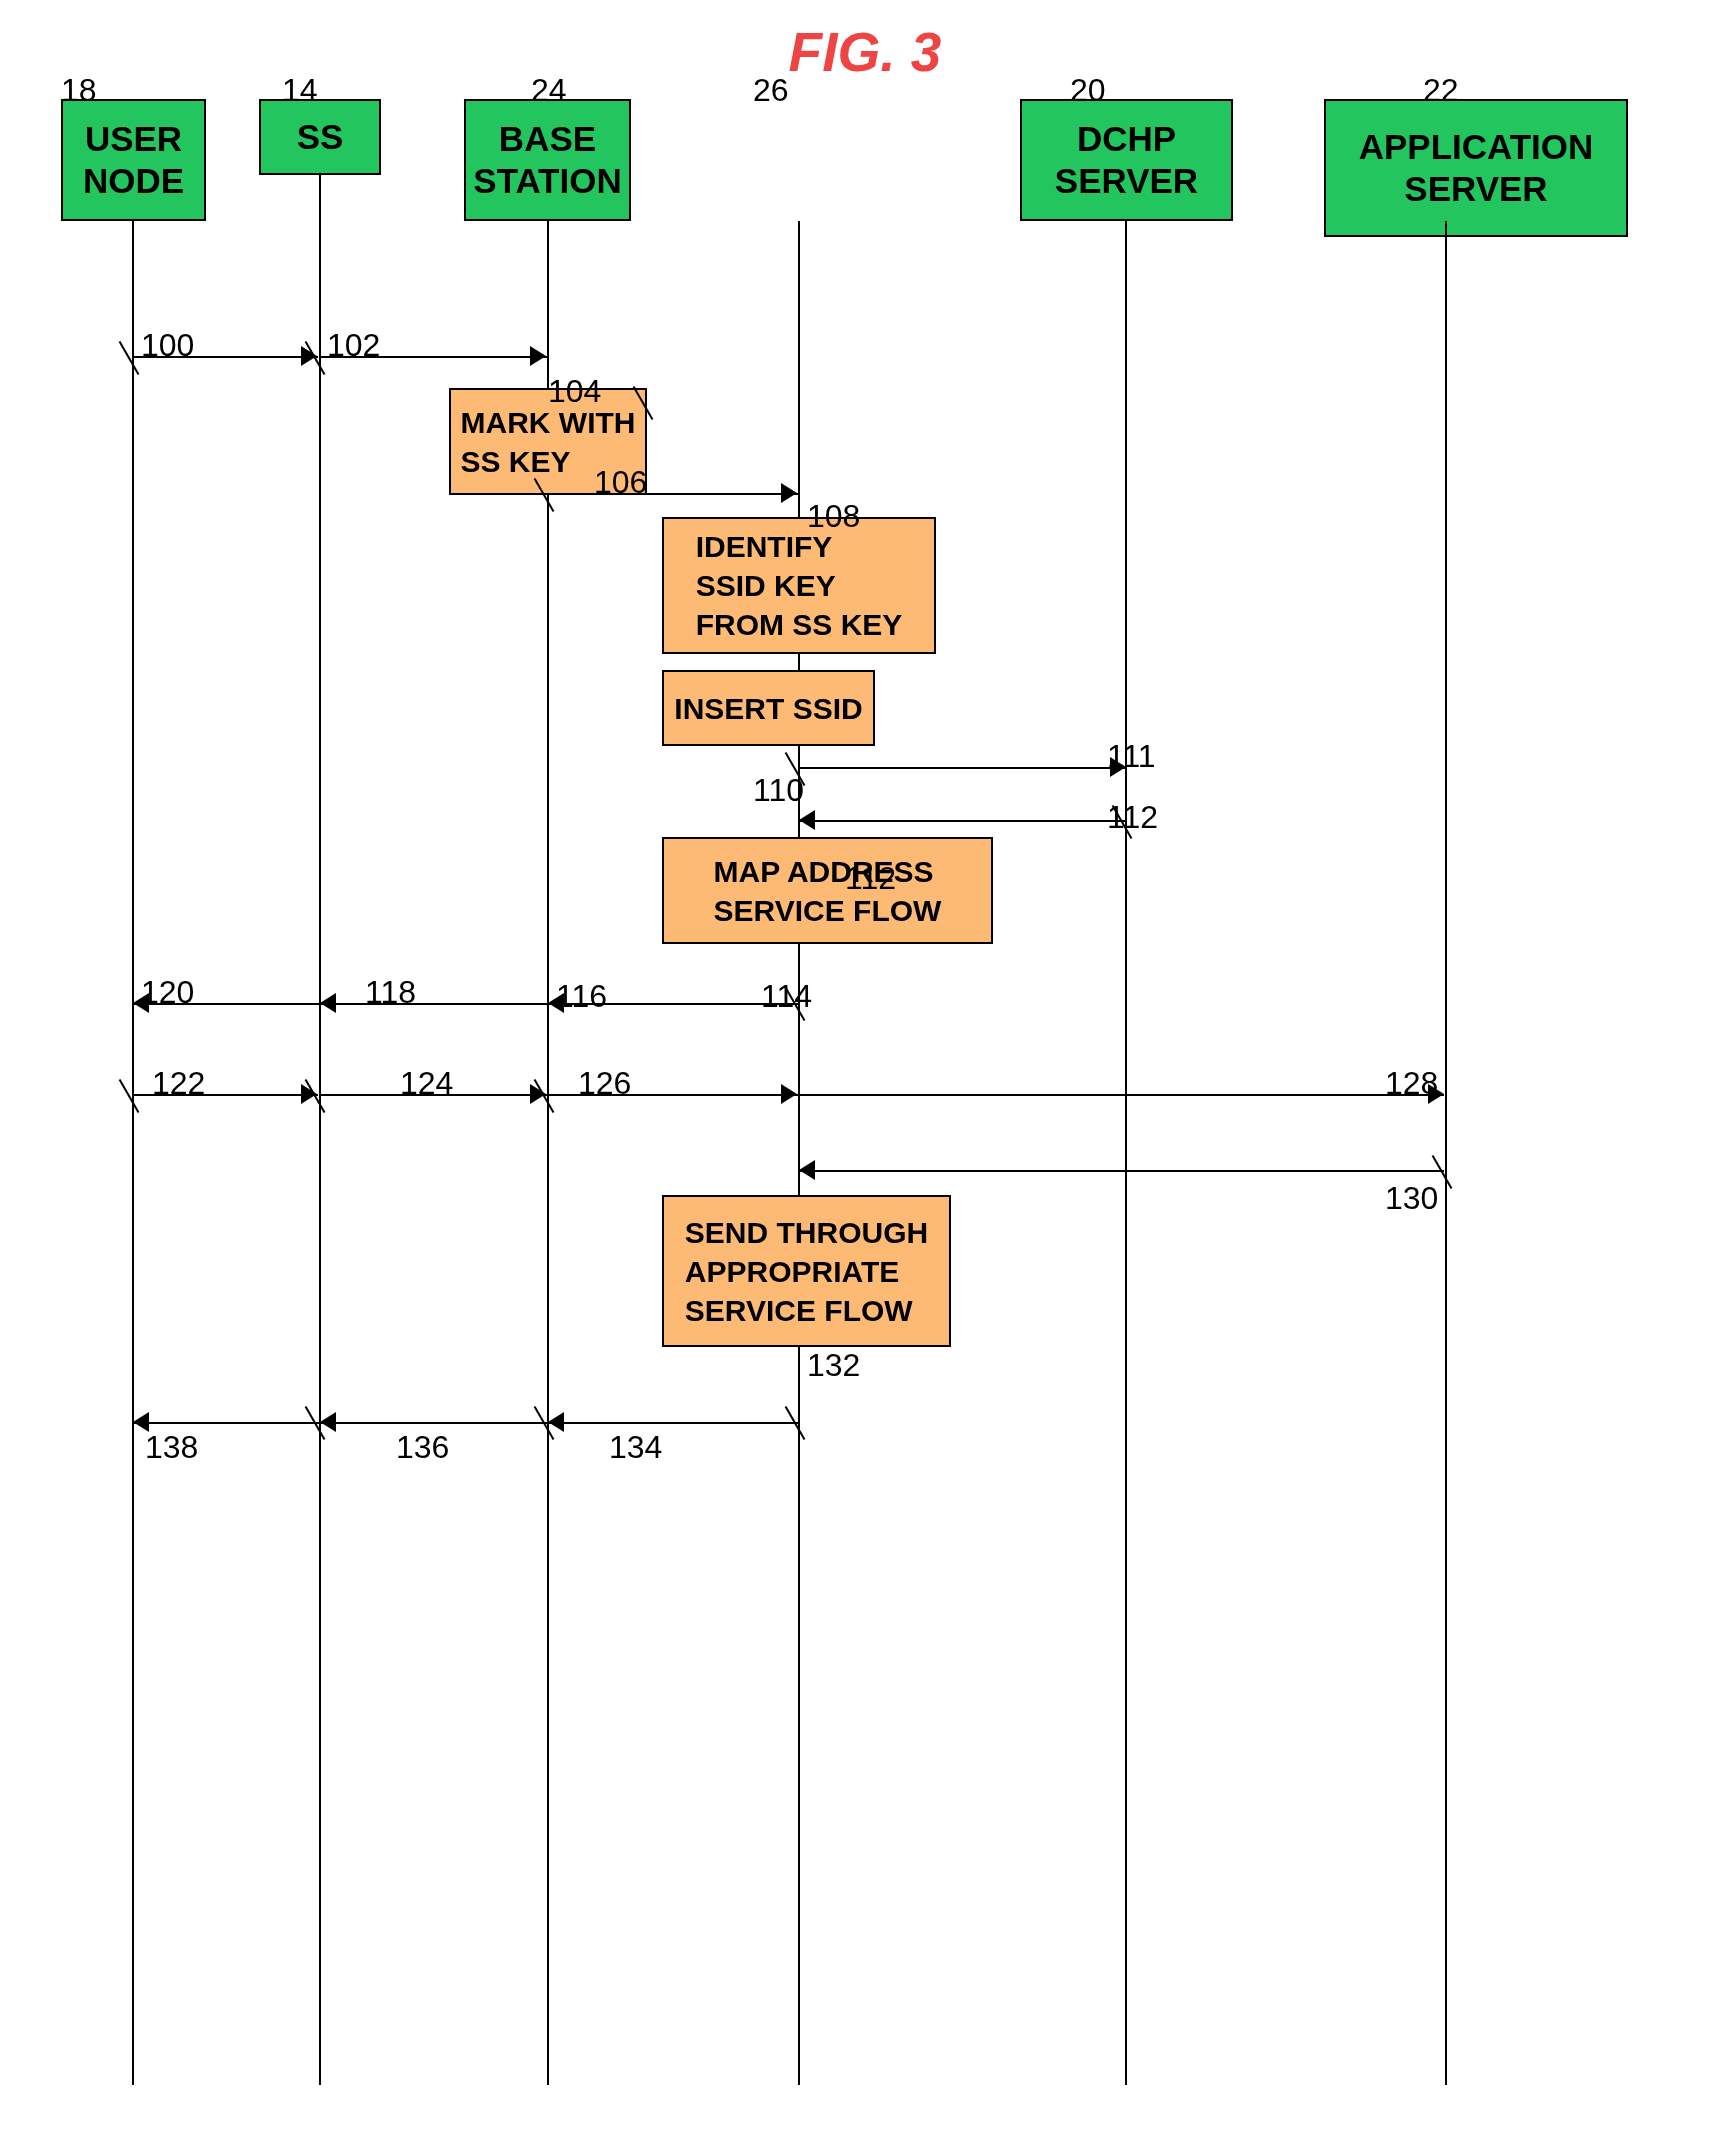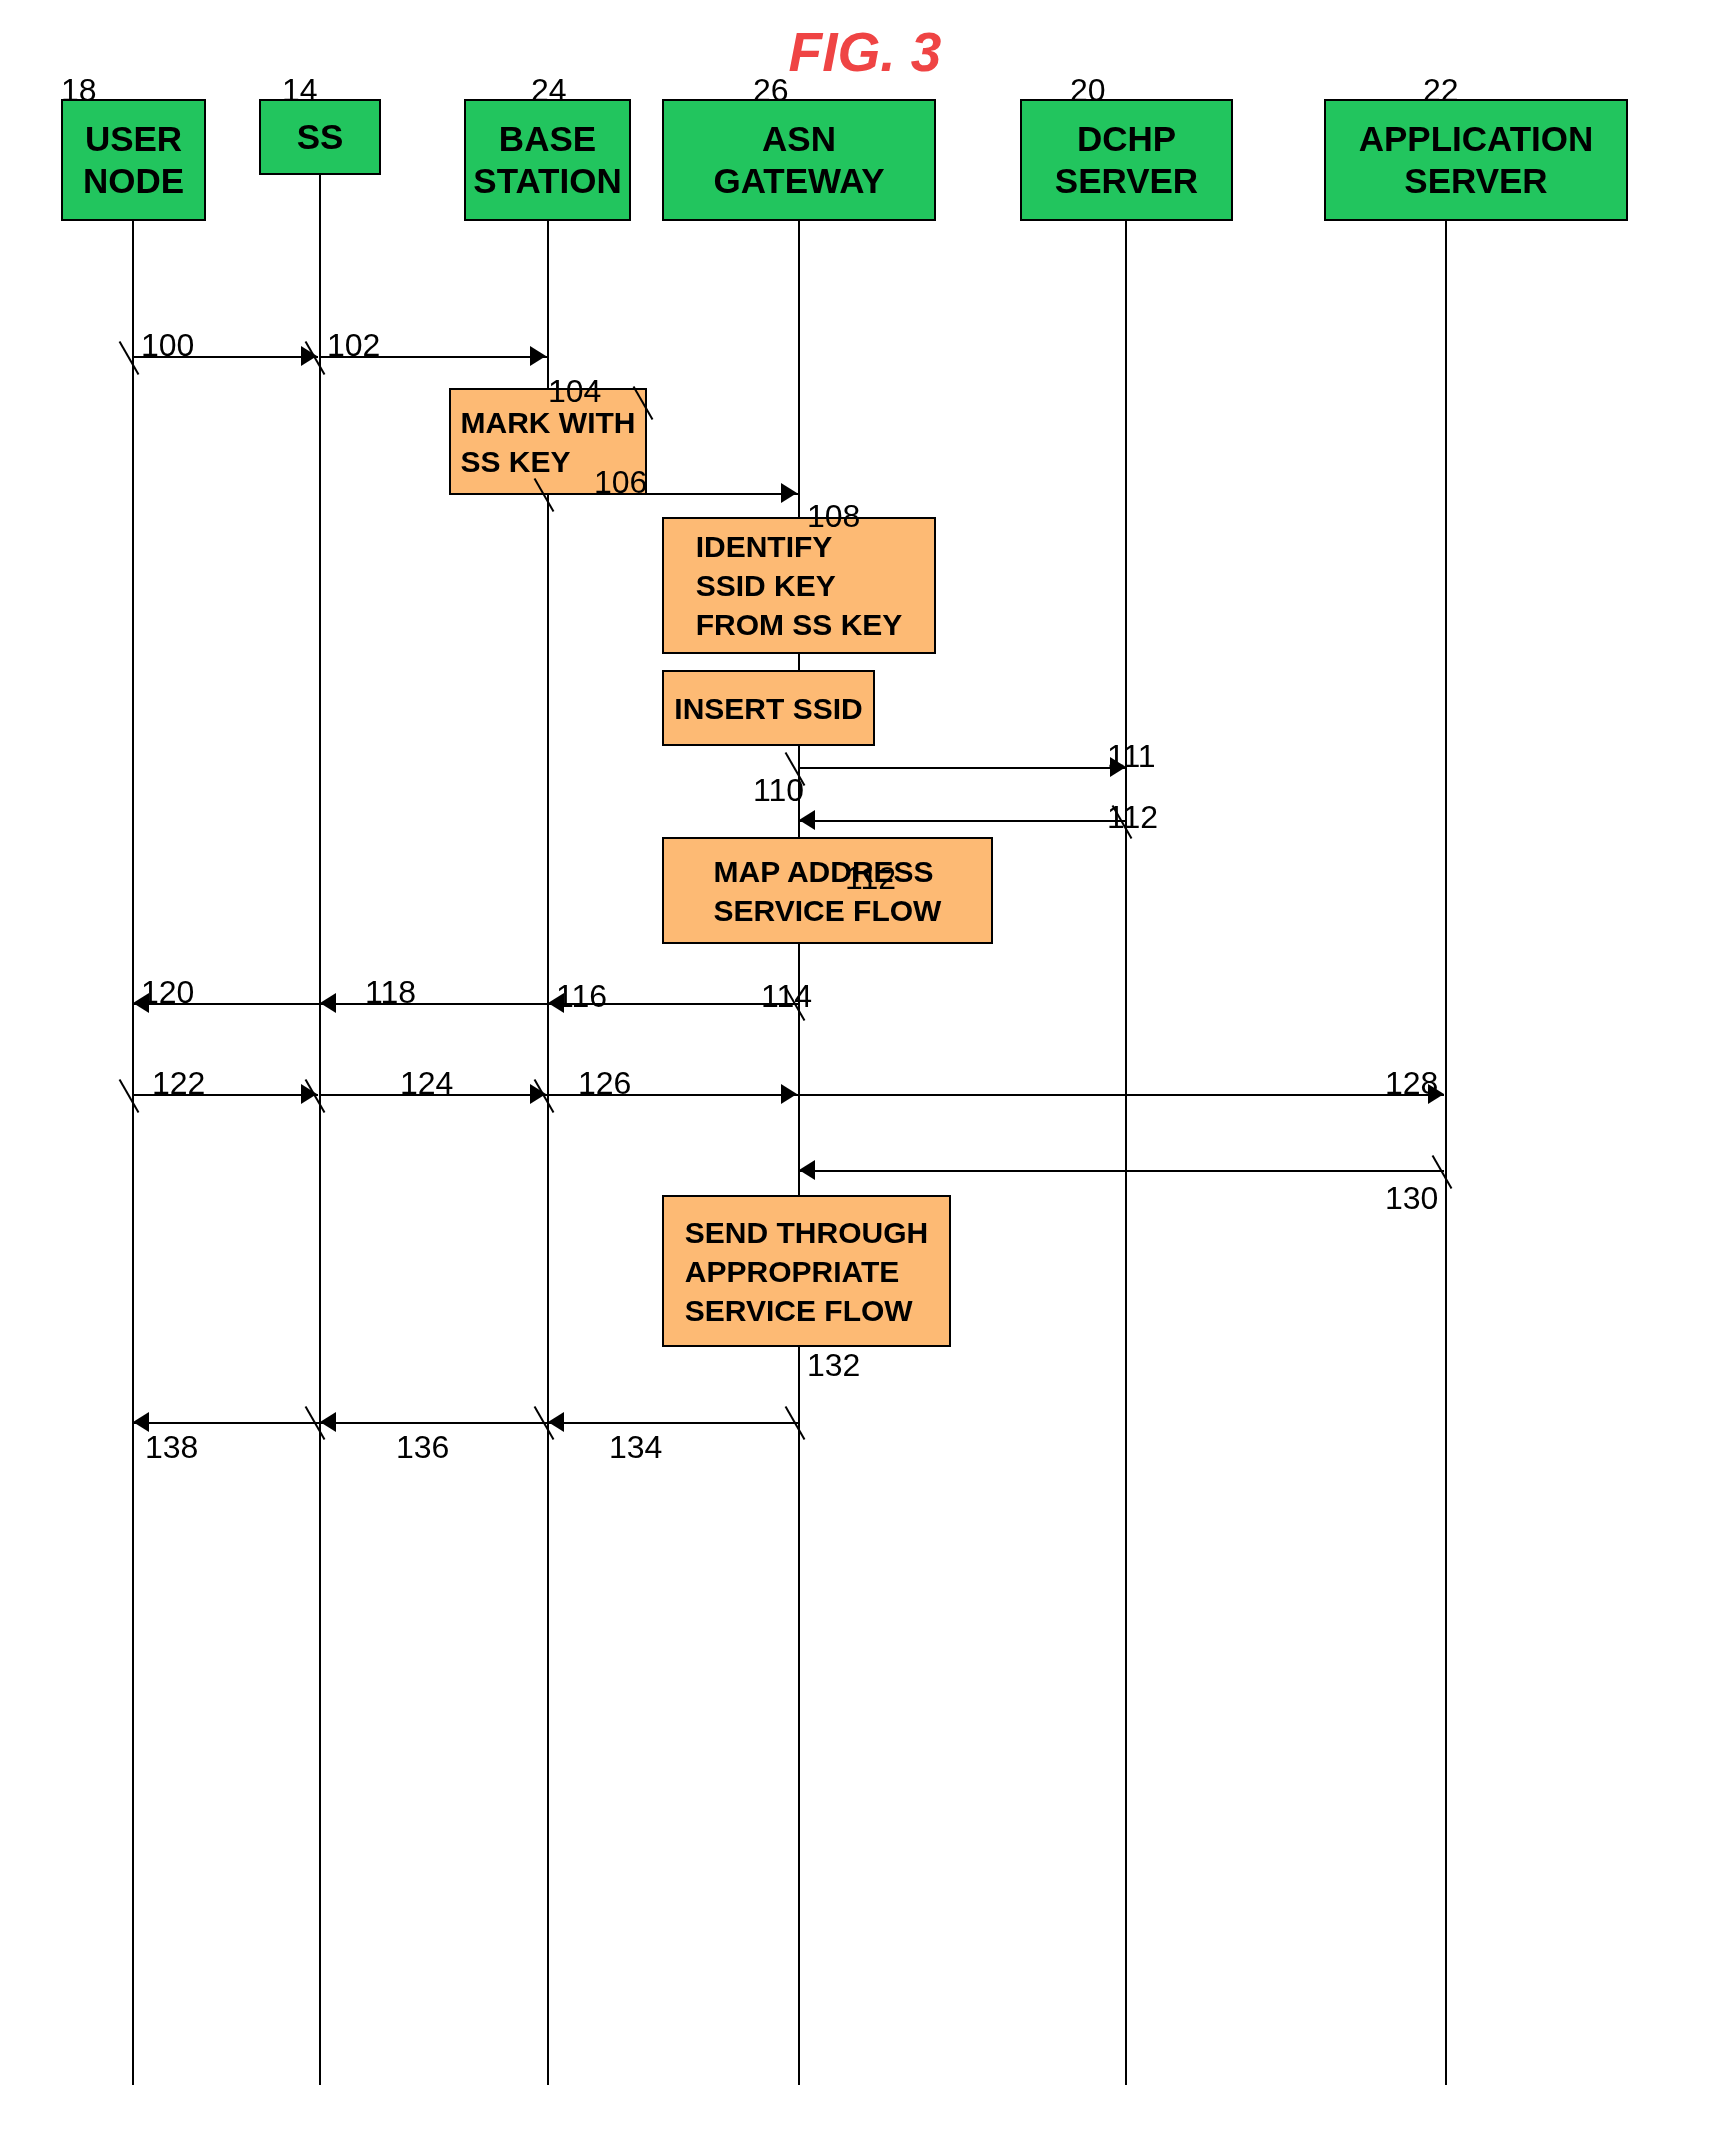--- a/index.html
+++ b/index.html
@@ -99,27 +99,26 @@
 
   <div class="entity-box" style="left:61px; top:99px; width:145px; height:122px; font-size:35px;">USER<br>NODE</div>
   <div class="ref" style="left:61px; top:72px;">18</div>
 
   <div class="entity-box" style="left:259px; top:99px; width:122px; height:76px; font-size:35px;">SS</div>
   <div class="ref" style="left:282px; top:72px;">14</div>
 
   <div class="entity-box" style="left:464px; top:99px; width:167px; height:122px; font-size:35px;">BASE<br>STATION</div>
   <div class="ref" style="left:495px; top:72px;margin-left:36px;">24</div>
 
-  <div class="entity-box" style="left:662px; top:99px; width:274px; height:122px; font-size:35px;">ASN<br>GATEWAY</div>
   <div class="ref" style="left:753px; top:72px;">26</div>
 
   <div class="entity-box" style="left:1020px; top:99px; width:213px; height:122px; font-size:35px;">DCHP<br>SERVER</div>
   <div class="ref" style="left:1058px; top:72px;margin-left:12px;">20</div>
 
-  <div class="entity-box" style="left:1324px; top:99px; width:304px; height:122px; font-size:35px;">APPLICATION<br>SERVER</div>
+  <div class="entity-box" style="left:1324px; top:99px; width:304px; height:138px; font-size:35px;">APPLICATION<br>SERVER</div>
   <div class="ref" style="left:1423px; top:72px;">22</div>
 
   <div class="vline" style="left:132px; top:221px; height:1864px;"></div>
 
   <div class="vline" style="left:319px; top:175px; height:1910px;"></div>
 
   <div class="vline" style="left:547px; top:221px; height:1864px;"></div>
 
   <div class="vline" style="left:798px; top:221px; height:1864px;"></div>
 

